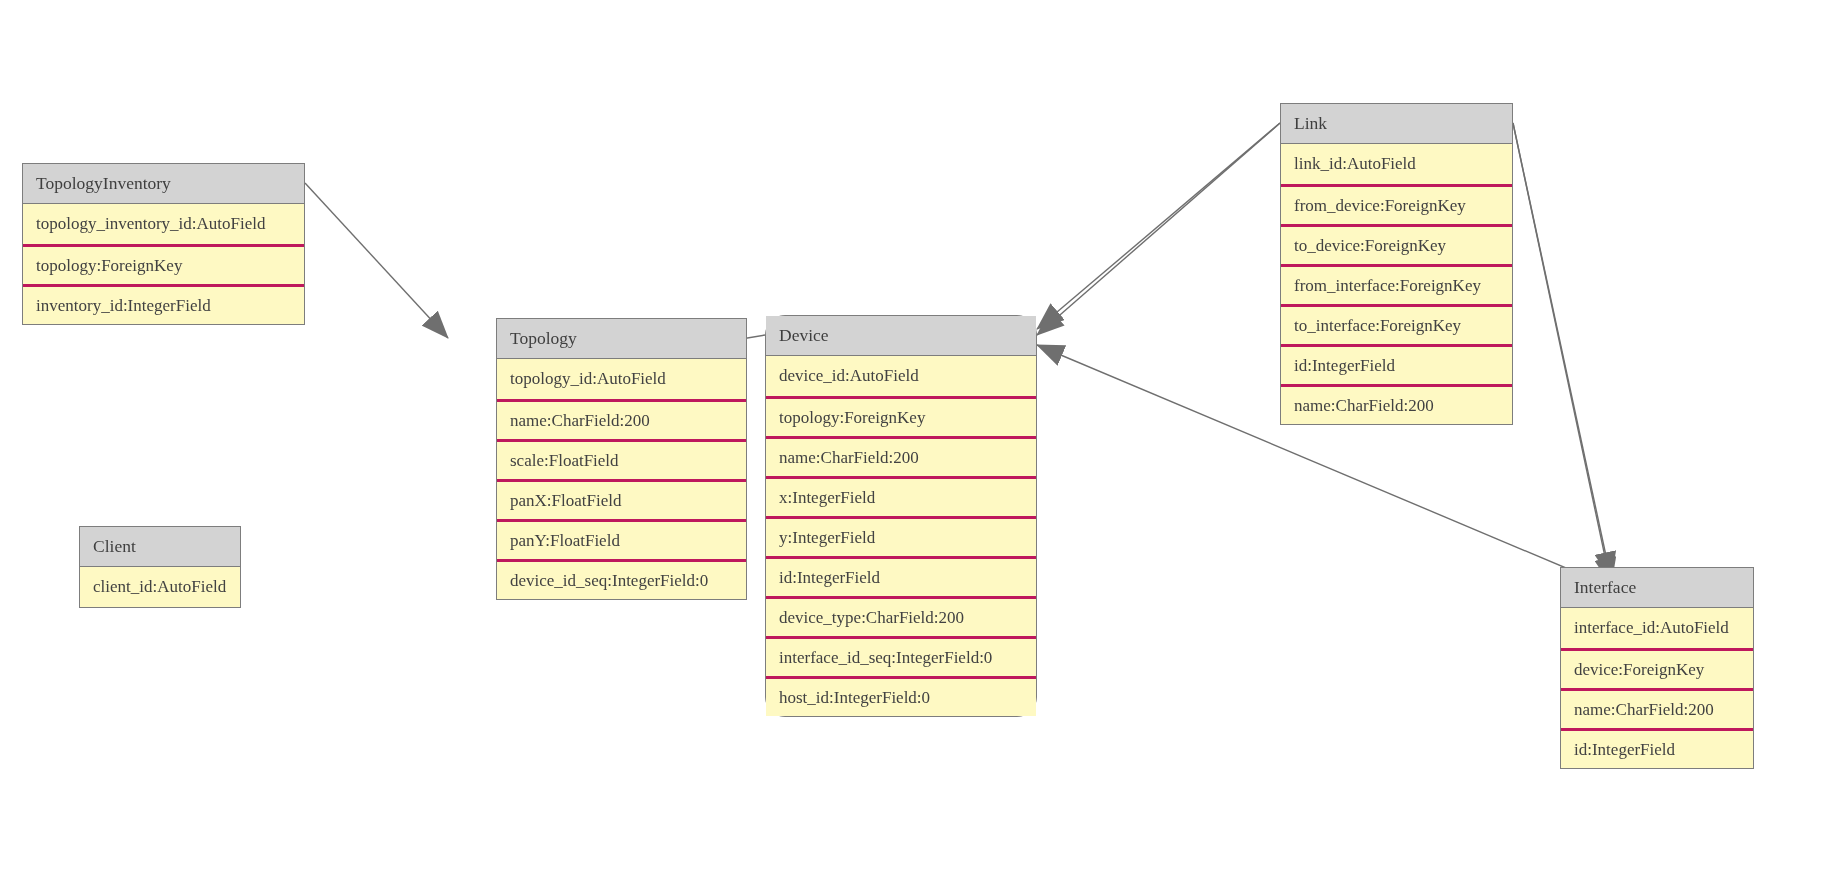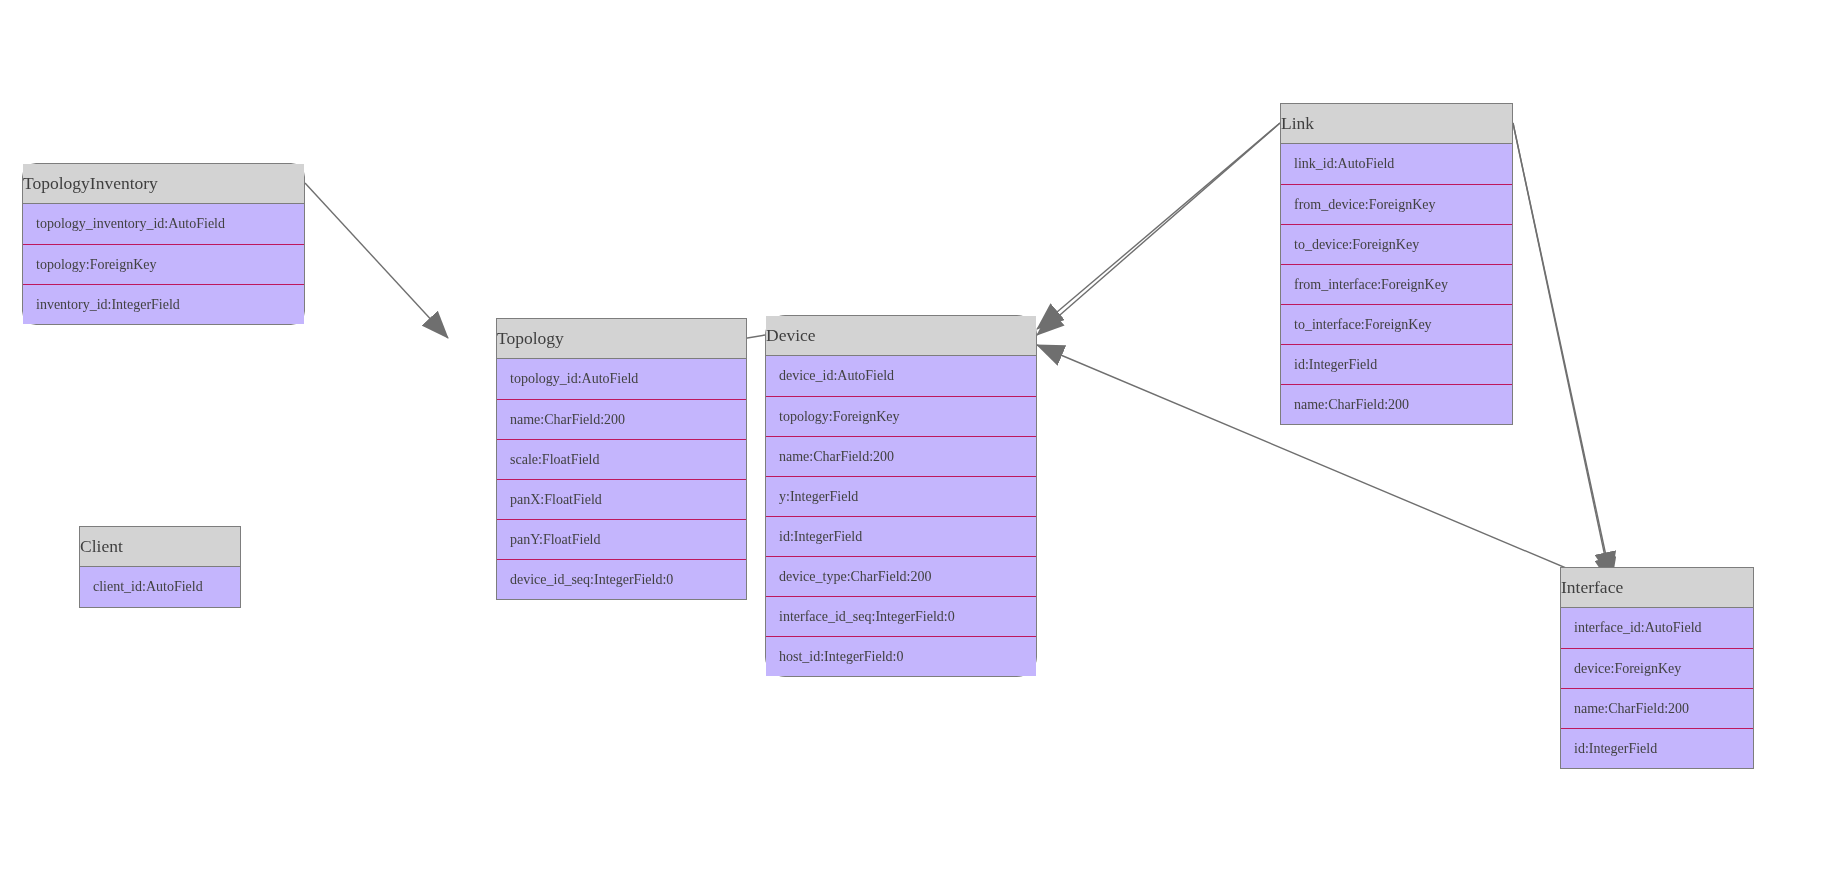--- a/index.html
+++ b/index.html
@@ -34,60 +34,61 @@
     border: 1.5px solid #7d7d7d;
     z-index: 2;
   }
   .entity-header {
     box-sizing: border-box;
     height: 40px;
     background: #d3d3d3;
     border-bottom: 1.5px solid #7d7d7d;
     display: flex;
     align-items: center;
+    padding-left: 13px;
     font-size: 17.5px;
     color: #3f3f3f;
     white-space: nowrap;
     overflow: hidden;
   }
   .entity-row {
     box-sizing: border-box;
     height: 40px;
     display: flex;
     align-items: center;
     padding-left: 13px;
-    font-size: 14px;
+    font-size: 17px;
     color: #424242;
     white-space: nowrap;
     overflow: hidden;
-    background: #c4b5fd;
+    background: #fef9c3;
   }
   .entity-row + .entity-row {
-    border-top: 1px solid #be185d;
+    border-top: 3px solid #be185d;
   }
 </style>
 </head>
 <body>
 
 <div id="canvas">
   <svg id="edges" viewBox="0 0 1824 874" xmlns="http://www.w3.org/2000/svg">
     <defs>
       <marker id="arrow" markerUnits="userSpaceOnUse" markerWidth="28" markerHeight="22" refX="27" refY="11" orient="auto">
         <path d="M0,0 L28,11 L0,22 Z" fill="#6f6f6f"></path>
       </marker>
     </defs>
   <line x1="305" y1="183" x2="448" y2="338" marker-end="url(#arrow)"></line>
       <line x1="765" y1="335" x2="699" y2="346" marker-end="url(#arrow)"></line>
       <line x1="1280" y1="123" x2="1037" y2="329" marker-end="url(#arrow)"></line>
       <line x1="1280" y1="123" x2="1037" y2="335" marker-end="url(#arrow)"></line>
       <line x1="1611" y1="587" x2="1037" y2="345" marker-end="url(#arrow)"></line>
       <line x1="1513" y1="123" x2="1611" y2="579" marker-end="url(#arrow)"></line>
       <line x1="1513" y1="123" x2="1611" y2="585" marker-end="url(#arrow)"></line>
     </svg>
-<div class="entity" style="left: 22px; top: 163px; width: 283px; border-radius: 14px;">
+<div class="entity" style="left: 22px; top: 163px; width: 283px;">
       <div class="entity-header">TopologyInventory</div>
       <div class="entity-row">topology_inventory_id:AutoField</div>
       <div class="entity-row">topology:ForeignKey</div>
       <div class="entity-row">inventory_id:IntegerField</div>
     </div>
     <div class="entity" style="left: 448px; top: 318px; width: 251px; margin-left: 48px;">
       <div class="entity-header">Topology</div>
       <div class="entity-row">topology_id:AutoField</div>
       <div class="entity-row">name:CharField:200</div>
       <div class="entity-row">scale:FloatField</div>
@@ -97,20 +98,21 @@
     </div>
     <div class="entity" style="left: 79px; top: 526px; width: 162px; text-align: center;">
       <div class="entity-header">Client</div>
       <div class="entity-row">client_id:AutoField</div>
     </div>
     <div class="entity" style="left: 765px; top: 315px; width: 272px; border-radius: 20px;">
       <div class="entity-header">Device</div>
       <div class="entity-row">device_id:AutoField</div>
       <div class="entity-row">topology:ForeignKey</div>
       <div class="entity-row">name:CharField:200</div>
+      <div class="entity-row">x:IntegerField</div>
       <div class="entity-row">y:IntegerField</div>
       <div class="entity-row">id:IntegerField</div>
       <div class="entity-row">device_type:CharField:200</div>
       <div class="entity-row">interface_id_seq:IntegerField:0</div>
       <div class="entity-row">host_id:IntegerField:0</div>
     </div>
     <div class="entity" style="left: 1280px; top: 103px; width: 233px;">
       <div class="entity-header">Link</div>
       <div class="entity-row">link_id:AutoField</div>
       <div class="entity-row">from_device:ForeignKey</div>

